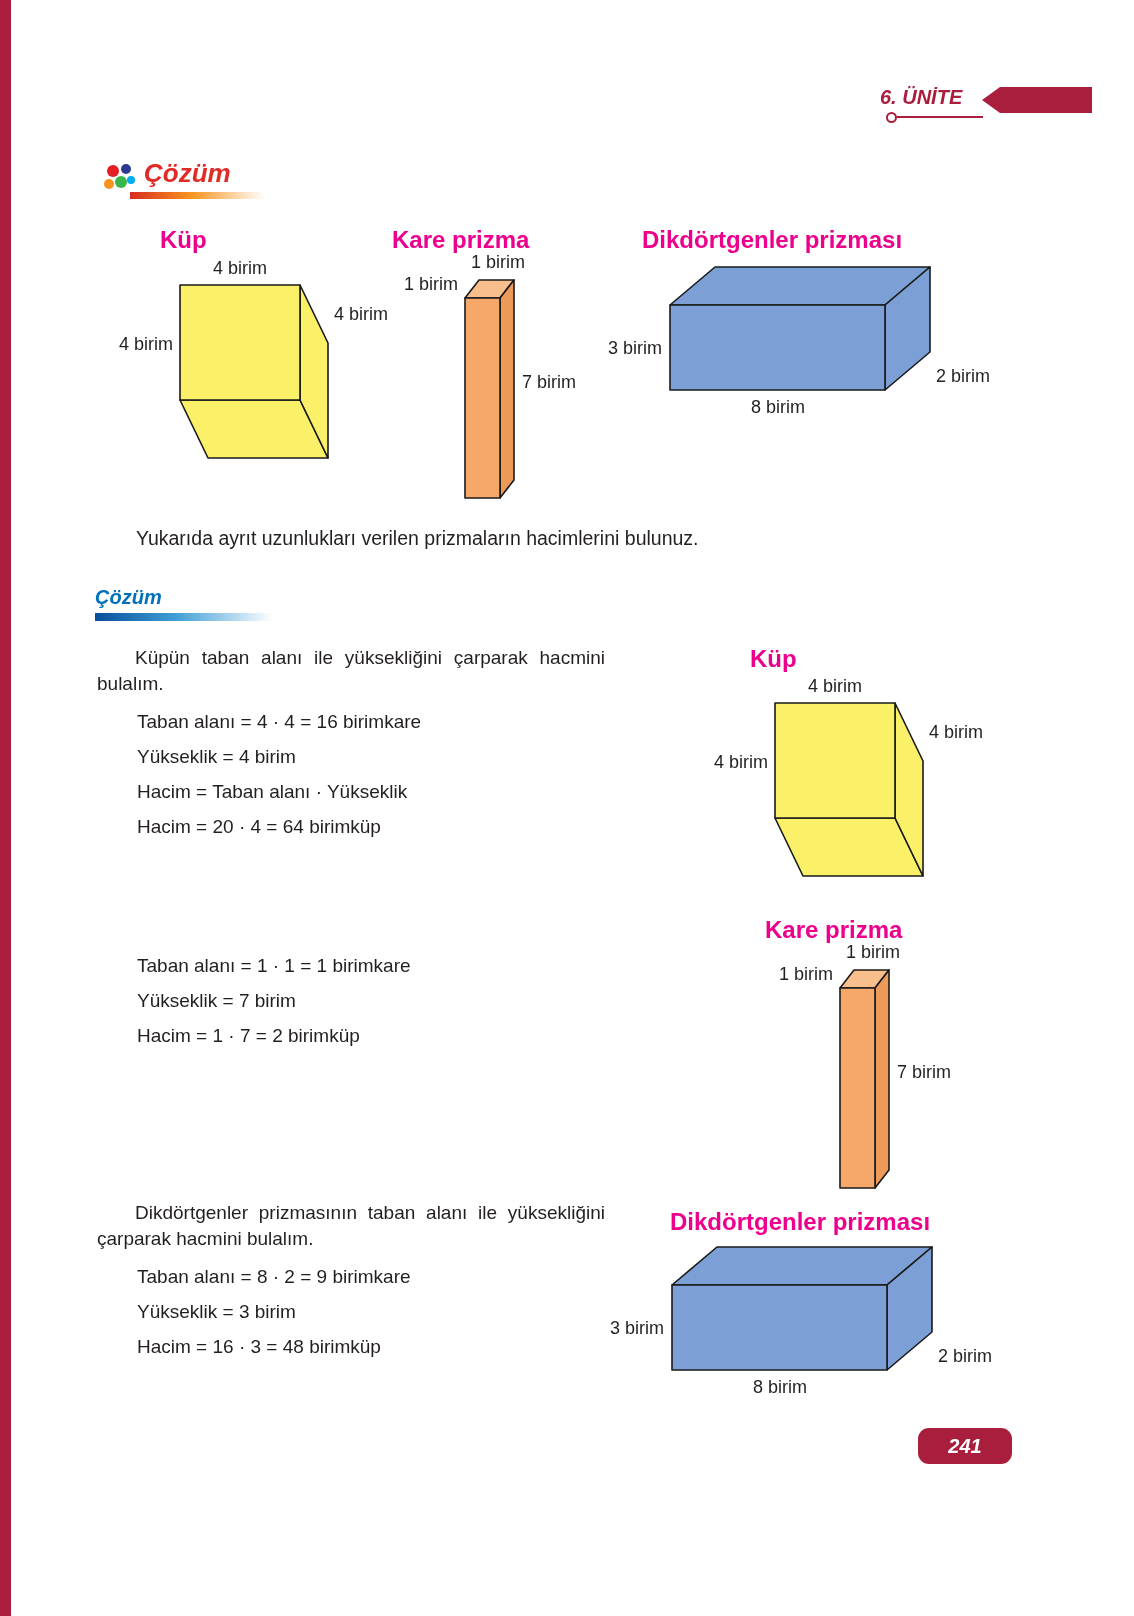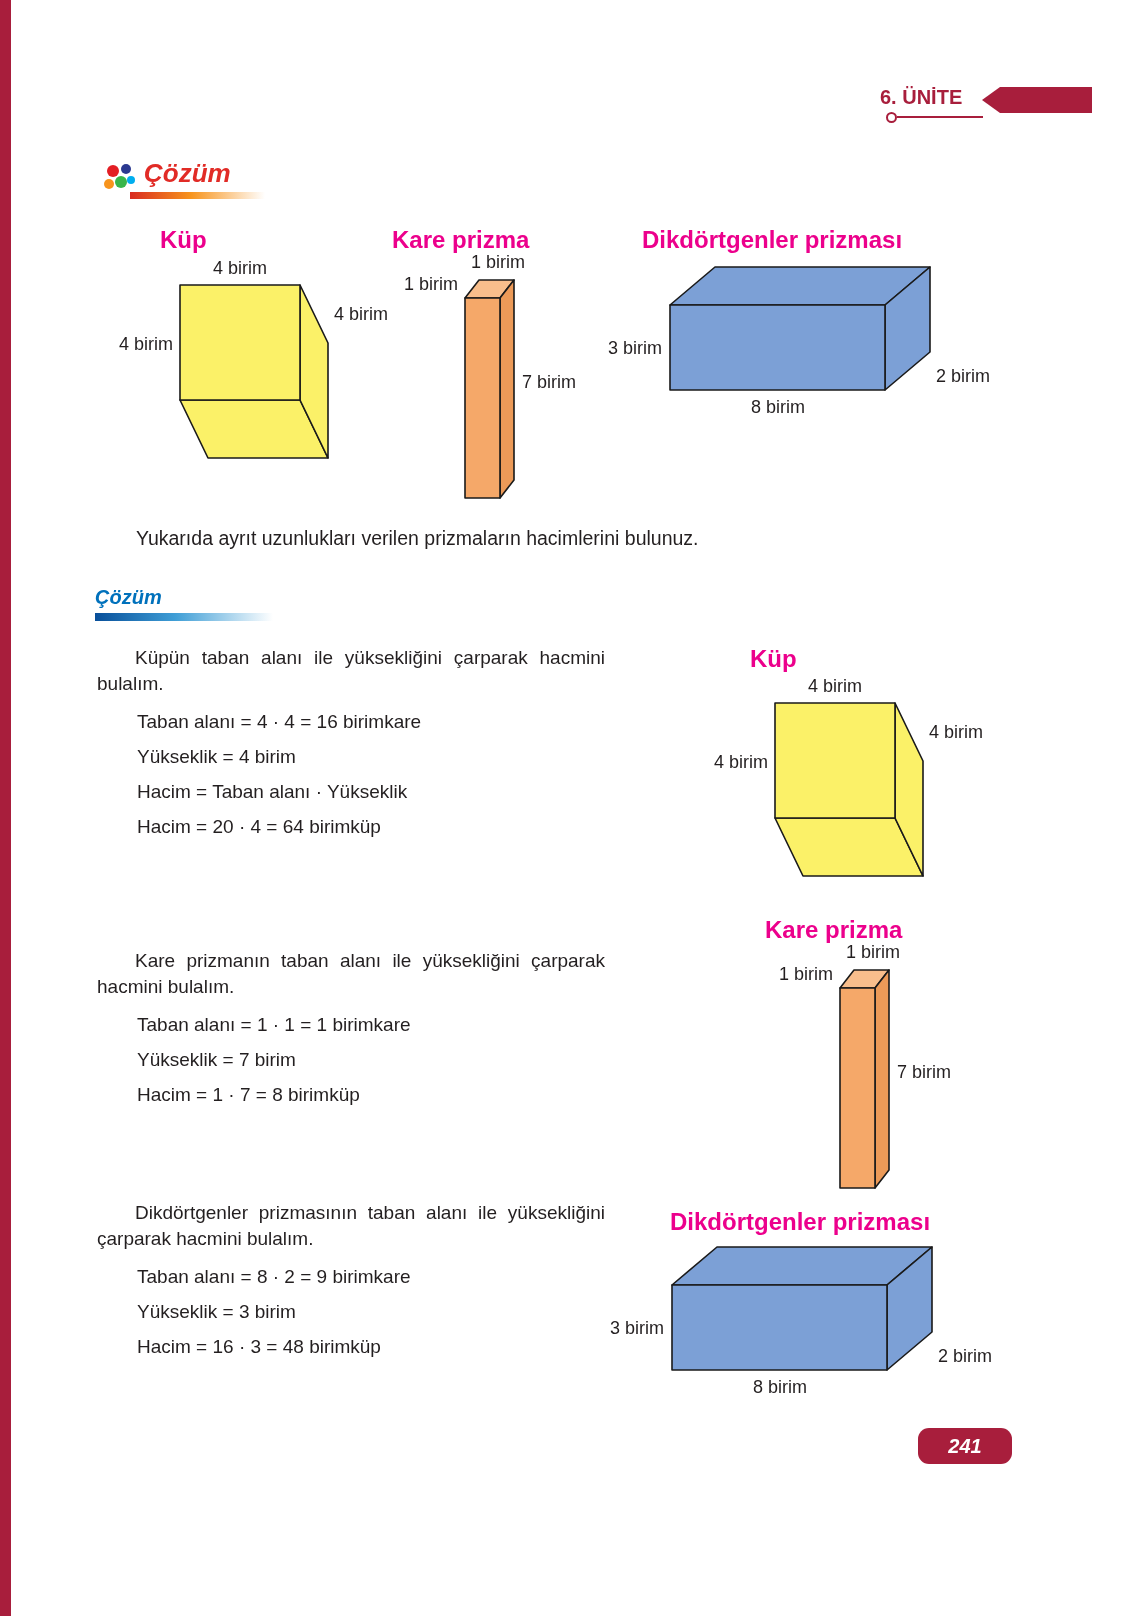--- a/index.html
+++ b/index.html
@@ -12,21 +12,21 @@
     color:var(--ink);
     overflow:hidden;
   }
   p{margin:0;}
   .left-strip{
     position:absolute;left:0;top:0;bottom:0;width:11px;
     background:var(--crimson);
   }
   .unit-label{
     position:absolute;left:880px;top:86px;width:100px;
-    font-size:20px;font-weight:bold;
+    font-size:20px;font-weight:bold;font-style:italic;
     color:var(--crimson);white-space:nowrap;
   }
   .unit-ribbon{position:absolute;left:982px;top:87px;}
   .unit-ribbon polygon{fill:var(--crimson);}
   .unit-underline{
     position:absolute;left:897px;top:116px;width:86px;height:2px;
     background:var(--crimson);
   }
   .unit-ring{
     position:absolute;left:886px;top:112px;width:7px;height:7px;
@@ -168,24 +168,23 @@
   <svg class="abs" style="left:700px;top:668px;" width="310" height="225">
     <polygon class="face face-yellow" points="75,150 195,150 223,208 103,208"></polygon>
     <polygon class="face face-yellow" points="195,35 223,93 223,208 195,150"></polygon>
     <polygon class="face face-yellow" points="75,35 195,35 195,150 75,150"></polygon>
     <text class="fig-label" x="135" y="24" text-anchor="middle">4 birim</text>
     <text class="fig-label" x="68" y="100" text-anchor="end">4 birim</text>
     <text class="fig-label" x="229" y="70" text-anchor="start">4 birim</text>
   </svg>
 
   <div class="sol-text" style="top:948px;">
-    <p class="sol-intro">Kare prizmanın taban alanı ile yüksekliğini çarparak hacmini bulalım.</p>
     <p class="sol-line">Taban alanı = 1 · 1 = 1 birimkare</p>
     <p class="sol-line">Yükseklik = 7 birim</p>
-    <p class="sol-line">Hacim = 1 · 7 = 8 birimküp</p>
+    <p class="sol-line">Hacim = 1 · 7 = 2 birimküp</p>
   </div>
   <div class="fig-title" style="left:765px;top:916px;width:200px;">Kare prizma</div>
   <svg class="abs" style="left:745px;top:940px;" width="230" height="250">
     <polygon class="face face-orange-top" points="95,48 109,30 144,30 130,48"></polygon>
     <polygon class="face face-orange-side" points="130,48 144,30 144,230 130,248"></polygon>
     <polygon class="face face-orange-front" points="95,48 130,48 130,248 95,248"></polygon>
     <text class="fig-label" x="128" y="18" text-anchor="middle">1 birim</text>
     <text class="fig-label" x="88" y="40" text-anchor="end">1 birim</text>
     <text class="fig-label" x="152" y="138" text-anchor="start">7 birim</text>
   </svg>

